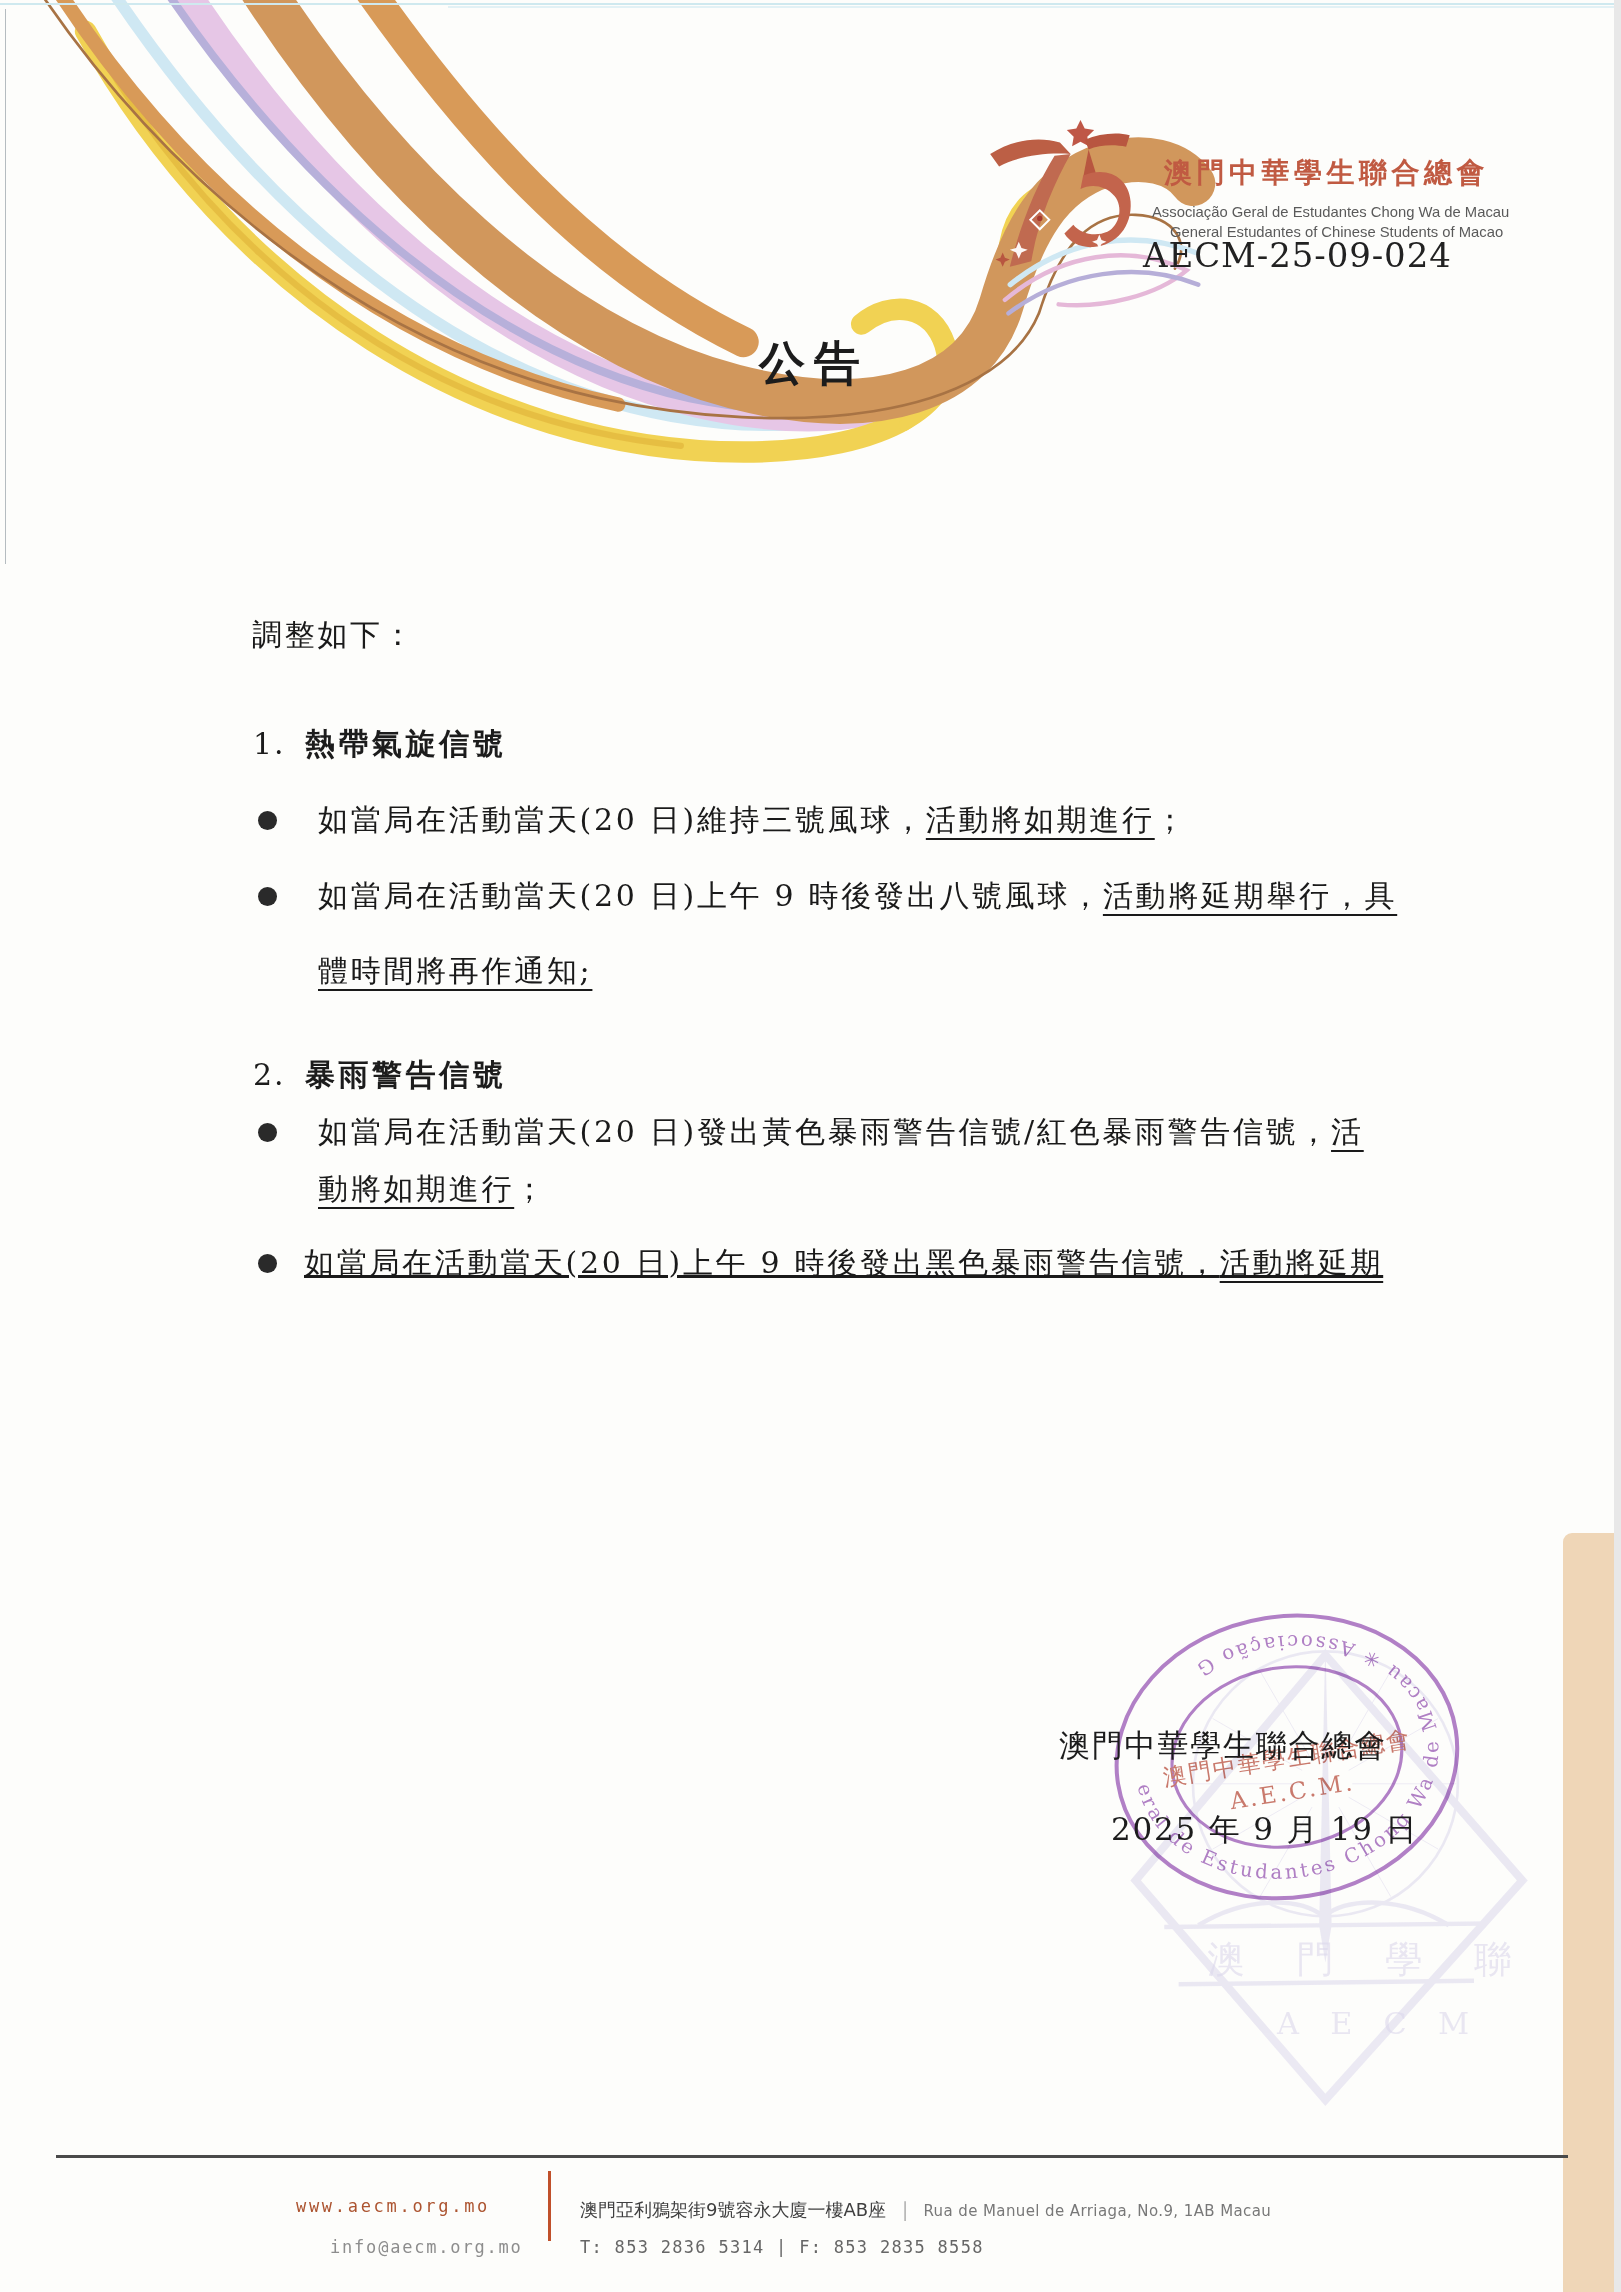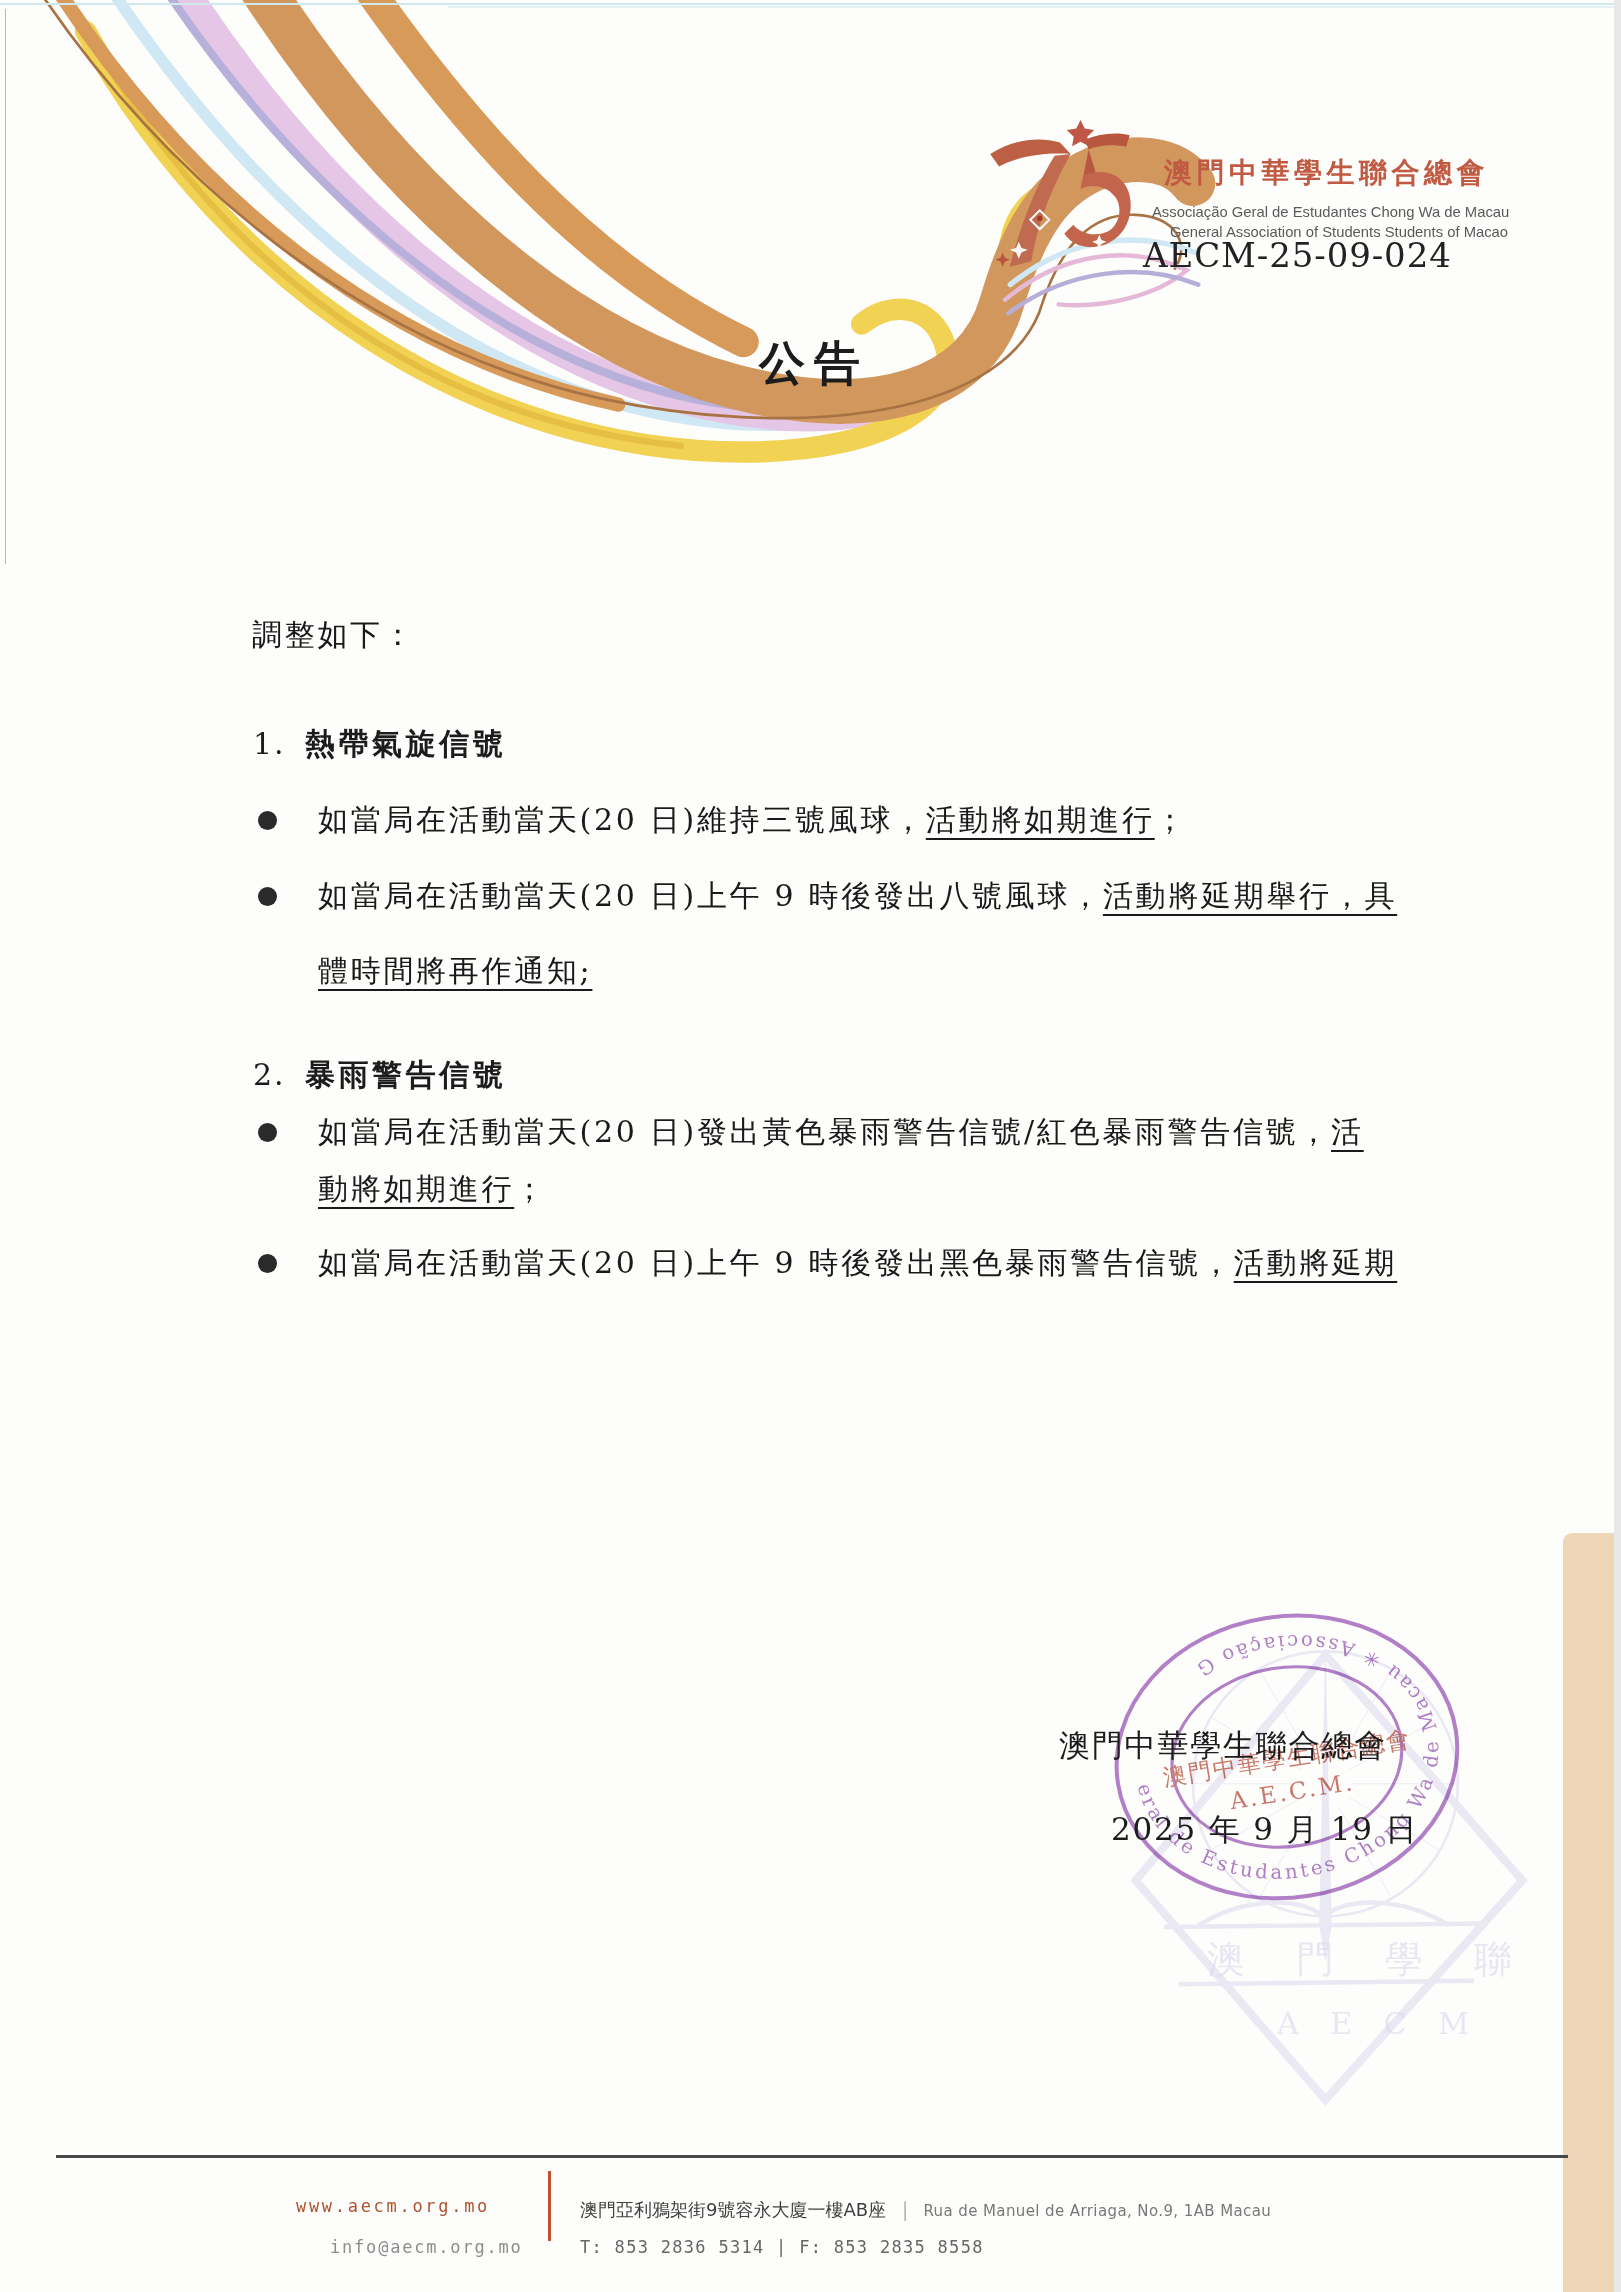--- a/index.html
+++ b/index.html
@@ -73,21 +73,21 @@
     <path d="M 112,64 C 140,53 163,67 165,93 C 167,121 149,142 123,144 C 109,145 97,139 91,129 L 101,119 C 109,129 125,133 139,127 C 153,120 157,99 147,87 C 137,75 121,73 109,79 Z" fill="#c3644c"></path>
     <rect x="56" y="106" width="15" height="15" transform="rotate(45 63.5 113.5)" stroke="#ffffff" stroke-width="2.2" fill="none"></rect>
     <circle cx="63.5" cy="112" r="3" fill="#a8392e"></circle>
     <polygon points="40,138 43,145 50,147 43,150 40,157 37,150 30,147 37,145" fill="#ffffff" opacity=".95"></polygon>
     <polygon points="22,150 24.5,156 30,158 24.5,160.5 22,166 19.5,160.5 14,158 19.5,156" fill="#b85640"></polygon>
     <polygon points="130,130 132.5,136 138,138 132.5,140.5 130,146 127.5,140.5 122,138 127.5,136" fill="#ffffff" opacity=".95"></polygon>
   </svg>
 
   <div class="abs org-zh">澳門中華學生聯合總會</div>
   <div class="abs org-pt">Associação Geral de Estudantes Chong Wa de Macau</div>
-  <div class="abs org-en">General Association of Students Students of Macao</div>
+  <div class="abs org-en">General Estudantes of Chinese Students of Macao</div>
   <div class="abs ref-no">AECM-25-09-024</div>
 
   <div class="abs doc-title">公告</div>
 
   <div class="abs bline" style="left:252px;top:615px;">調整如下：</div>
 
   <div class="abs" style="left:253px;top:724px;white-space:nowrap;">
     <span class="hnum">1.</span><span class="htitle">熱帶氣旋信號</span>
   </div>
 
@@ -110,21 +110,21 @@
 
   <div class="abs dot" style="left:258px;top:1123px;"></div>
   <div class="abs bline" style="left:318px;top:1112px;">
     <span>如當局在活動當天(20 日)發出黃色暴雨警告信號/紅色暴雨警告信號，</span><span class="u">活</span>
   </div>
   <div class="abs bline" style="left:318px;top:1169px;">
     <span class="u">動將如期進行</span><span>；</span>
   </div>
 
   <div class="abs dot" style="left:258px;top:1254px;"></div>
-  <div class="abs bline" style="left:318px;top:1243px;">
+  <div class="abs bline" style="left:304px;top:1243px;text-decoration:underline;">
     <span>如當局在活動當天(20 日)上午 9 時後發出黑色暴雨警告信號，</span><span class="u">活動將延期</span>
   </div>
 
 
   <div class="abs strip"></div>
 
   <svg class="abs" style="left:1030px;top:1558px;mix-blend-mode:multiply;" width="592" height="627" viewBox="1150 1740 1811 2560" preserveAspectRatio="none">
   </svg>
   <svg class="abs" style="left:1030px;top:1558px;" width="555" height="645" viewBox="1150 1740 620 720" fill="none">
     <g stroke="#dcd8ec" opacity=".55">

